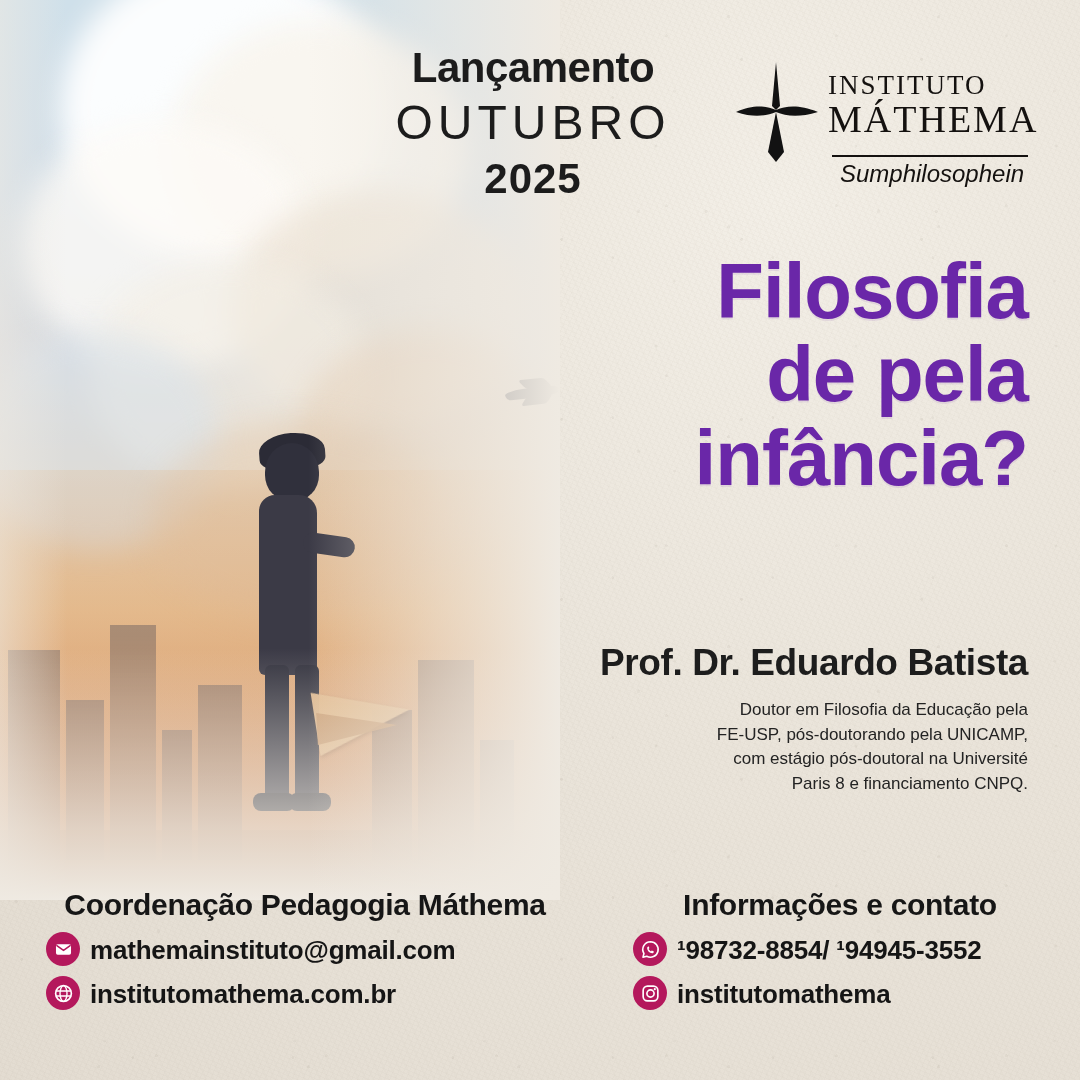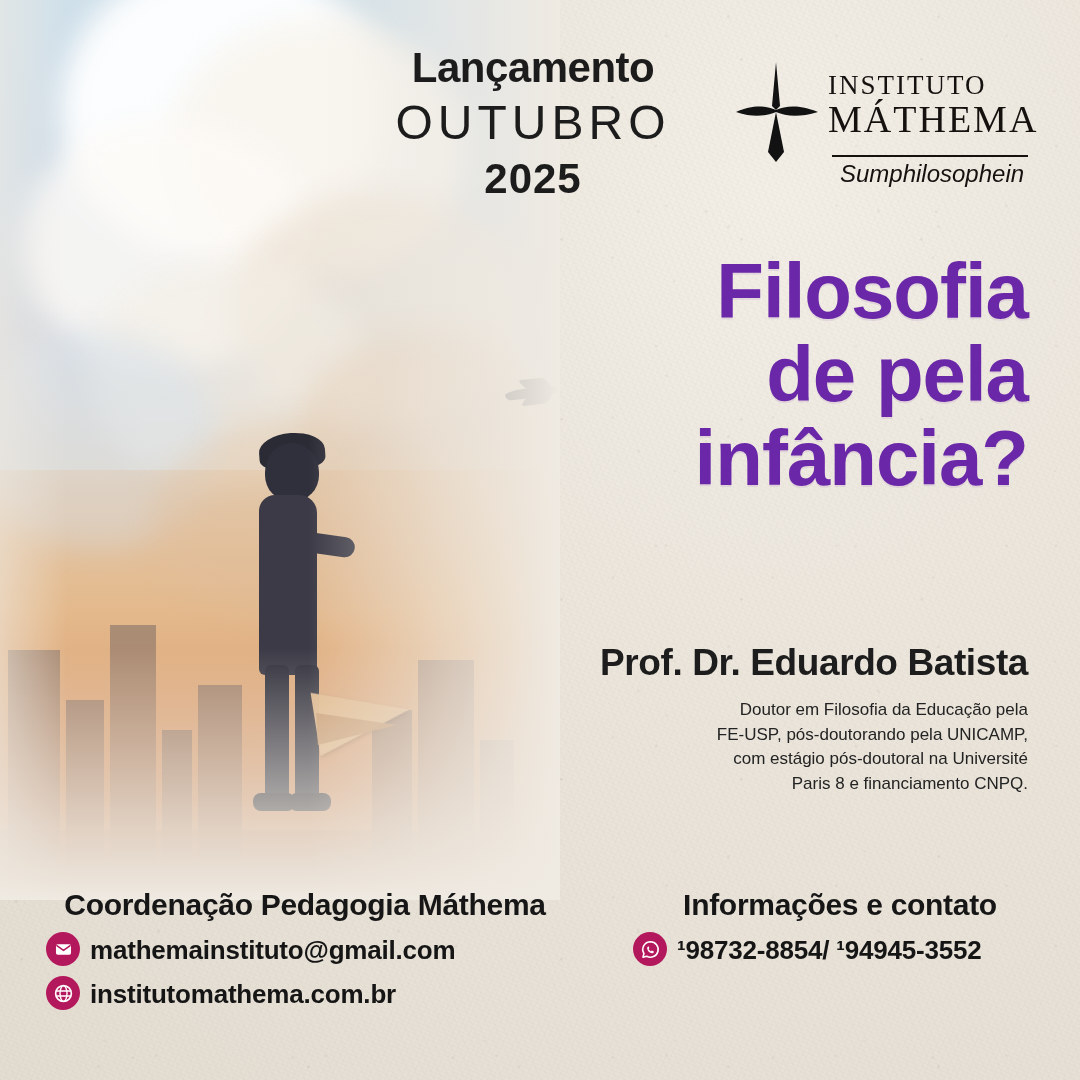--- a/index.html
+++ b/index.html
@@ -497,15 +497,25 @@
     <div class="foot-row">
       <span class="ico wa">
         <svg viewBox="0 0 24 24" width="21" height="21" aria-hidden="true">
           <path d="M12 3.2a8.8 8.8 0 0 0-7.5 13.4L3.4 20.8l4.3-1.1A8.8 8.8 0 1 0 12 3.2Z" fill="none" stroke="#fff" stroke-width="1.8" stroke-linejoin="round"></path>
           <path d="M9.1 8.2c.3-.1.6 0 .8.4l.7 1.4c.1.3 0 .6-.2.8l-.4.4c-.1.2-.2.4 0 .6.5.9 1.3 1.7 2.2 2.2.2.1.4.1.6-.1l.4-.4c.2-.2.5-.3.8-.2l1.4.7c.3.2.5.5.4.8-.2.9-1 1.5-1.9 1.5-2.9-.2-5.5-2.8-5.7-5.7 0-.9.6-1.7 1.5-1.9Z" fill="#fff"></path>
         </svg>
       </span>
       <span class="txt">¹98732-8854/ ¹94945-3552</span>
     </div>
 
+    <div class="foot-row">
+      <span class="ico">
+        <svg viewBox="0 0 24 24" width="21" height="21" aria-hidden="true">
+          <rect x="3.6" y="3.6" width="16.8" height="16.8" rx="5" fill="none" stroke="#fff" stroke-width="1.9"></rect>
+          <circle cx="12" cy="12" r="4.1" fill="none" stroke="#fff" stroke-width="1.9"></circle>
+          <circle cx="16.9" cy="7.1" r="1.25" fill="#fff"></circle>
+        </svg>
+      </span>
+      <span class="txt">institutomathema</span>
+    </div>
   </div>
 
 </div>
 
 </body></html>

